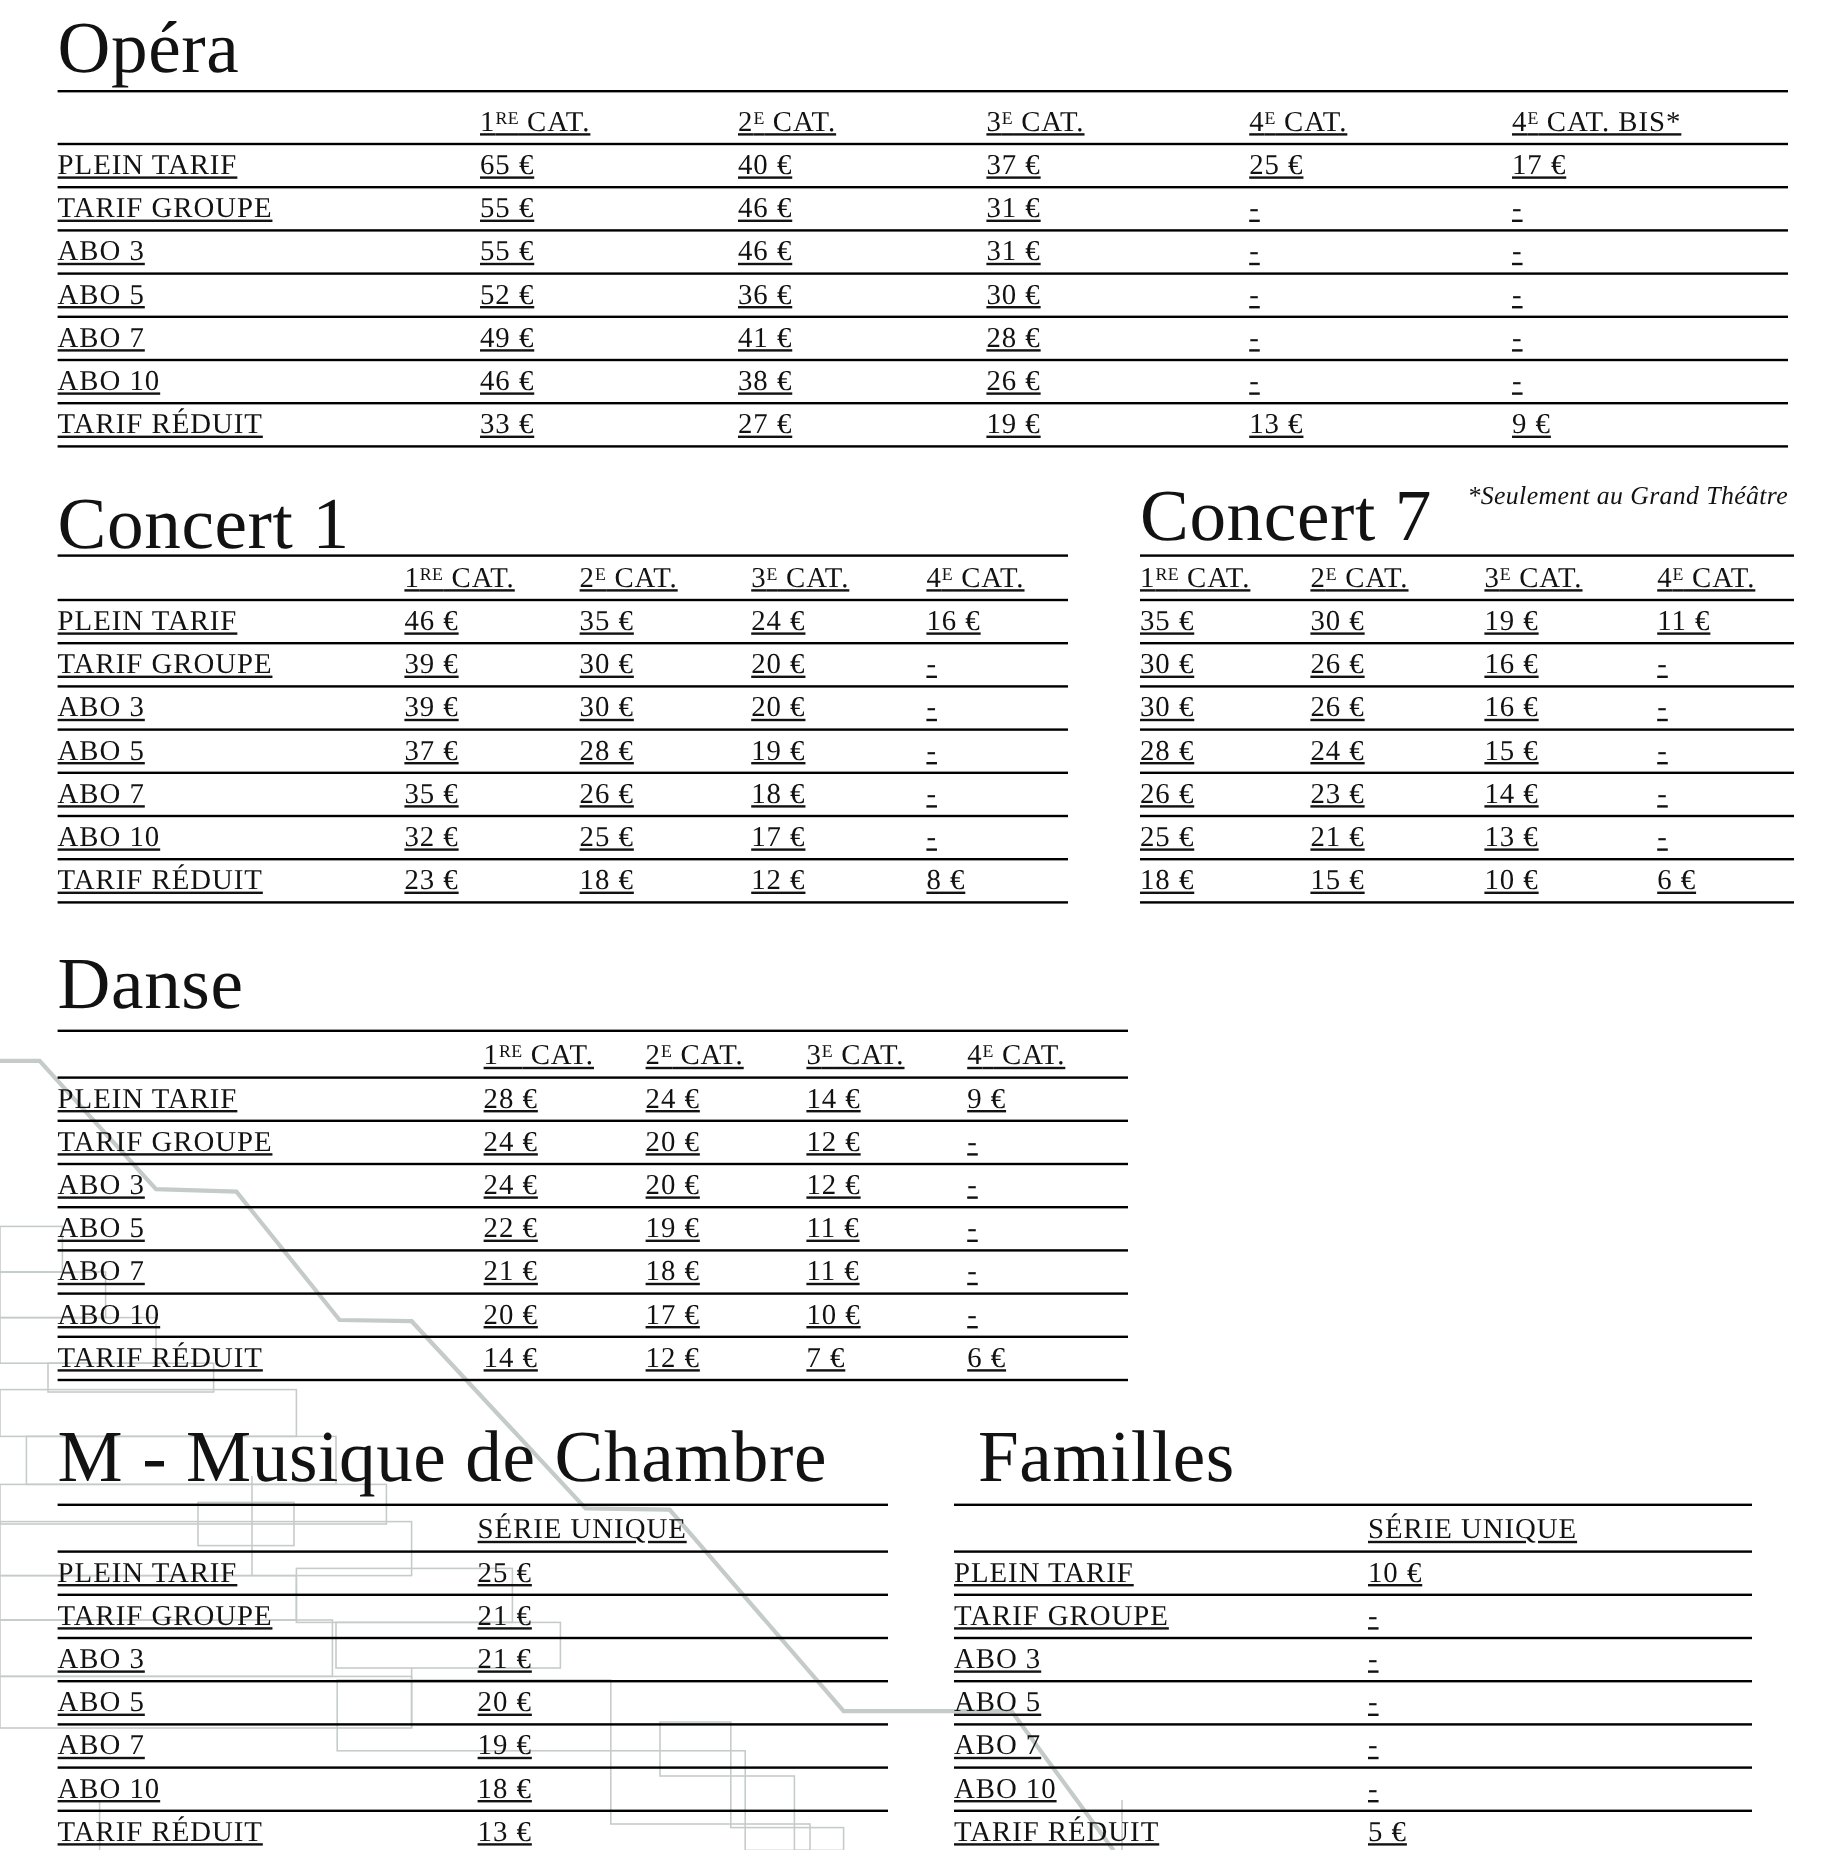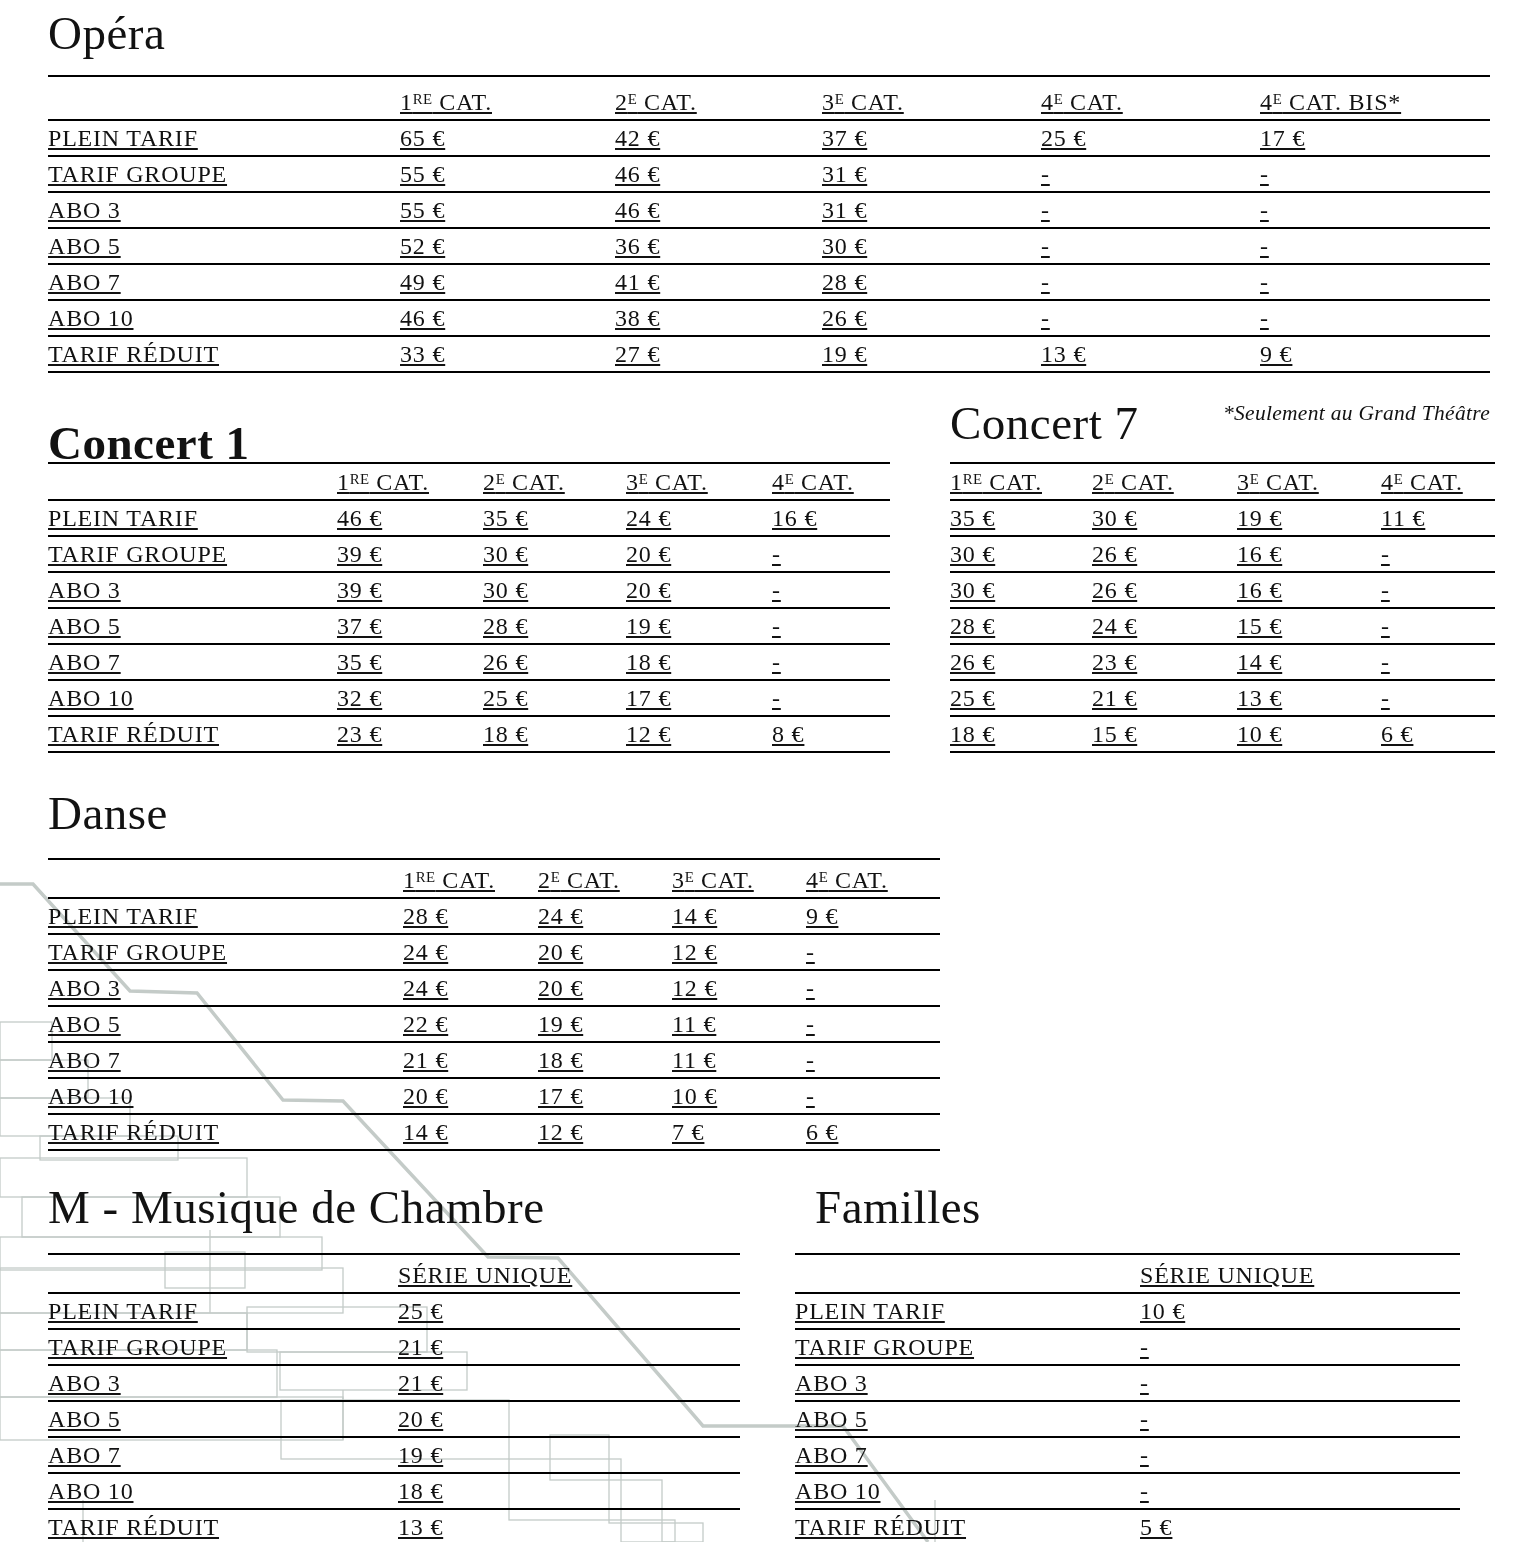--- a/index.html
+++ b/index.html
@@ -13,24 +13,24 @@
     background:#ffffff;color:var(--ink);
     font-family:"Liberation Serif","DejaVu Serif",serif;
   }
   
   #deco{position:absolute;left:0;top:0;z-index:0;}
   .deco-thick{fill:none;stroke:var(--deco);stroke-width:3.5;}
   .deco-thin{fill:none;stroke:var(--deco);stroke-width:1.3;}
 
   .title{
     position:absolute;z-index:2;margin:0;font-weight:normal;
-    font-size:47px;line-height:1.15;letter-spacing:0.5px;color:var(--ink);
+    font-size:61px;line-height:1.15;letter-spacing:0.5px;color:var(--ink);
   }
   .ttl-opera{left:48px;top:6px;}
-  .ttl-c1{left:48px;top:416px;font-weight:bold;}
+  .ttl-c1{left:48px;top:403px;}
   .ttl-c2{left:950px;top:396px;}
   .ttl-danse{left:48px;top:786px;}
   .ttl-m{left:48px;top:1180px;}
   .ttl-fam{left:795px;top:1180px;margin-left:20px;}
 
   .tbl{position:absolute;z-index:1;border-top:2px solid var(--rule);}
   .trow{
     display:grid;grid-template-columns:var(--cols);
     border-bottom:2px solid var(--rule);
     align-items:end;height:34px;text-decoration:underline;
@@ -99,21 +99,21 @@
       <div class="cell"></div>
       <div class="cell">1<sup>RE</sup> CAT.</div>
       <div class="cell">2<sup>E</sup> CAT.</div>
       <div class="cell">3<sup>E</sup> CAT.</div>
       <div class="cell">4<sup>E</sup> CAT.</div>
       <div class="cell">4<sup>E</sup> CAT. BIS*</div>
     </div>
     <div class="trow">
       <div class="cell">PLEIN TARIF</div>
       <div class="cell">65 €</div>
-      <div class="cell">42 €</div>
+      <div class="cell">40 €</div>
       <div class="cell">37 €</div>
       <div class="cell">25 €</div>
       <div class="cell">17 €</div>
     </div>
     <div class="trow">
       <div class="cell">TARIF GROUPE</div>
       <div class="cell">55 €</div>
       <div class="cell">46 €</div>
       <div class="cell">31 €</div>
       <div class="cell">-</div>

